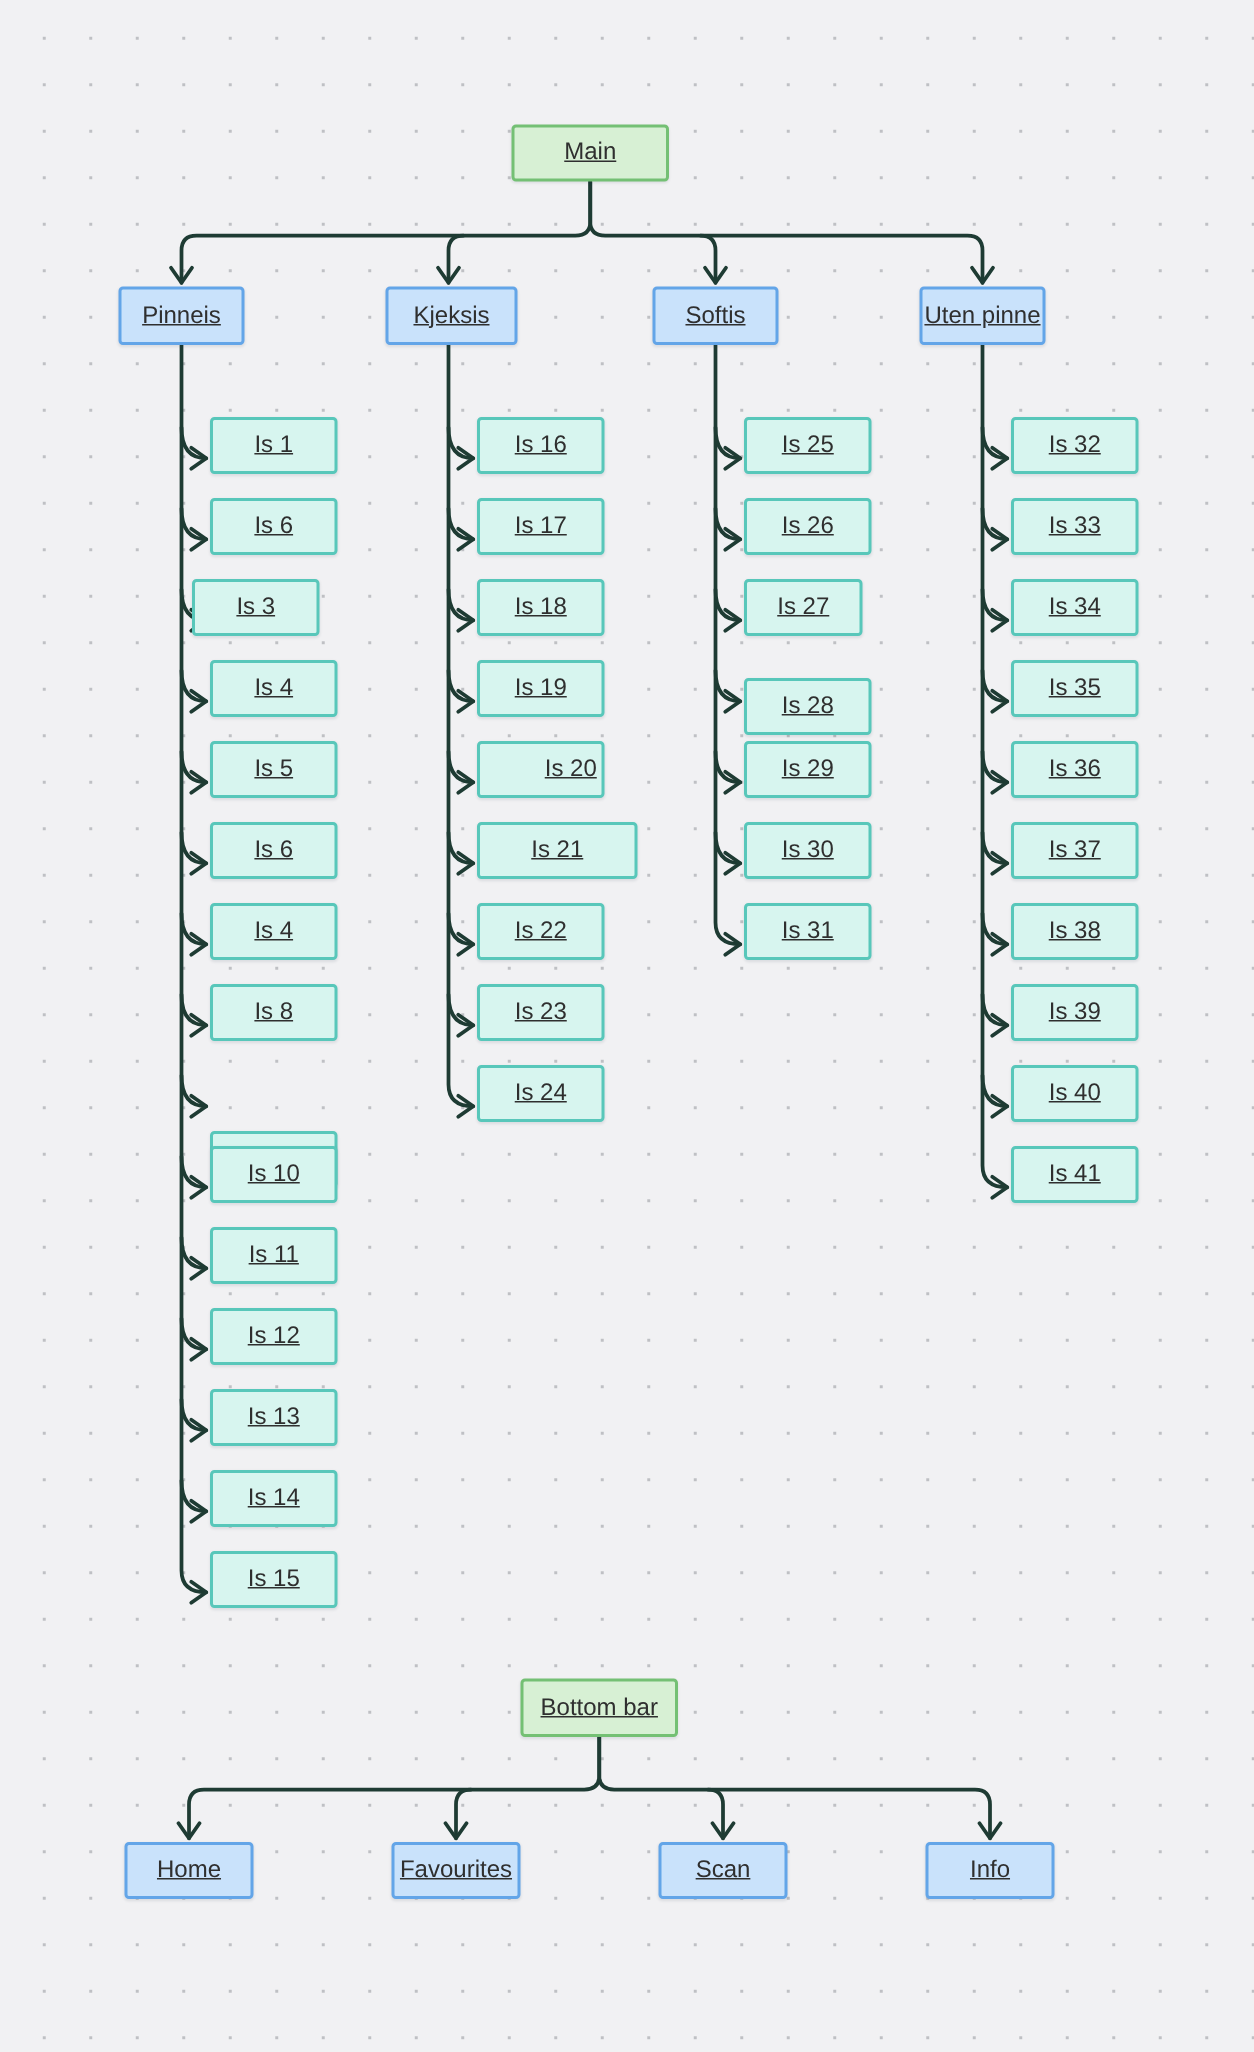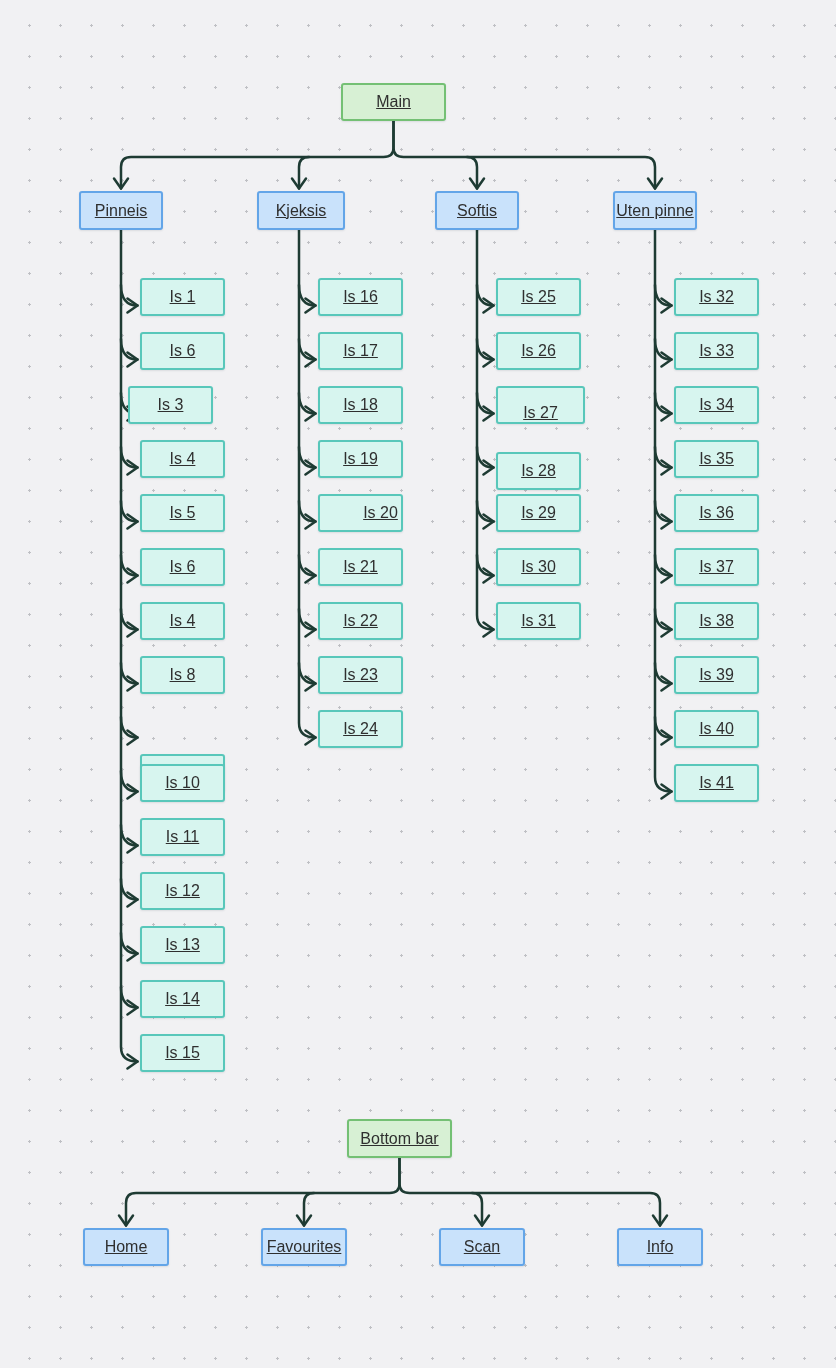--- a/index.html
+++ b/index.html
@@ -162,42 +162,42 @@
       </div>
       <div class="node leaf" style="left: 318px; top: 386px; width: 85px; height: 38px;">
         <span>Is 18</span>
       </div>
       <div class="node leaf" style="left: 318px; top: 440px; width: 85px; height: 38px;">
         <span>Is 19</span>
       </div>
       <div class="node leaf" style="left: 318px; top: 494px; width: 85px; height: 38px; padding-left: 40px;">
         <span>Is 20</span>
       </div>
-      <div class="node leaf" style="left: 318px; top: 548px; width: 85px; height: 38px;">
+      <div class="node leaf" style="left: 318px; top: 548px; width: 107px; height: 38px;">
         <span>Is 21</span>
       </div>
       <div class="node leaf" style="left: 318px; top: 602px; width: 85px; height: 38px;">
         <span>Is 22</span>
       </div>
       <div class="node leaf" style="left: 318px; top: 656px; width: 85px; height: 38px;">
         <span>Is 23</span>
       </div>
       <div class="node leaf" style="left: 318px; top: 710px; width: 85px; height: 38px;">
         <span>Is 24</span>
       </div>
       <div class="node branch" style="left: 435px; top: 191px; width: 84px; height: 39px;">
         <span>Softis</span>
       </div>
       <div class="node leaf" style="left: 496px; top: 278px; width: 85px; height: 38px;">
         <span>Is 25</span>
       </div>
       <div class="node leaf" style="left: 496px; top: 332px; width: 85px; height: 38px;">
         <span>Is 26</span>
       </div>
-      <div class="node leaf" style="left: 496px; top: 386px; width: 89px; height: 38px; align-items: flex-end;">
+      <div class="node leaf" style="left: 496px; top: 386px; width: 79px; height: 38px;">
         <span>Is 27</span>
       </div>
       <div class="node leaf" style="left: 496px; top: 440px; width: 85px; height: 38px; margin-top: 12px;">
         <span>Is 28</span>
       </div>
       <div class="node leaf" style="left: 496px; top: 494px; width: 85px; height: 38px;">
         <span>Is 29</span>
       </div>
       <div class="node leaf" style="left: 496px; top: 548px; width: 85px; height: 38px;">
         <span>Is 30</span>

